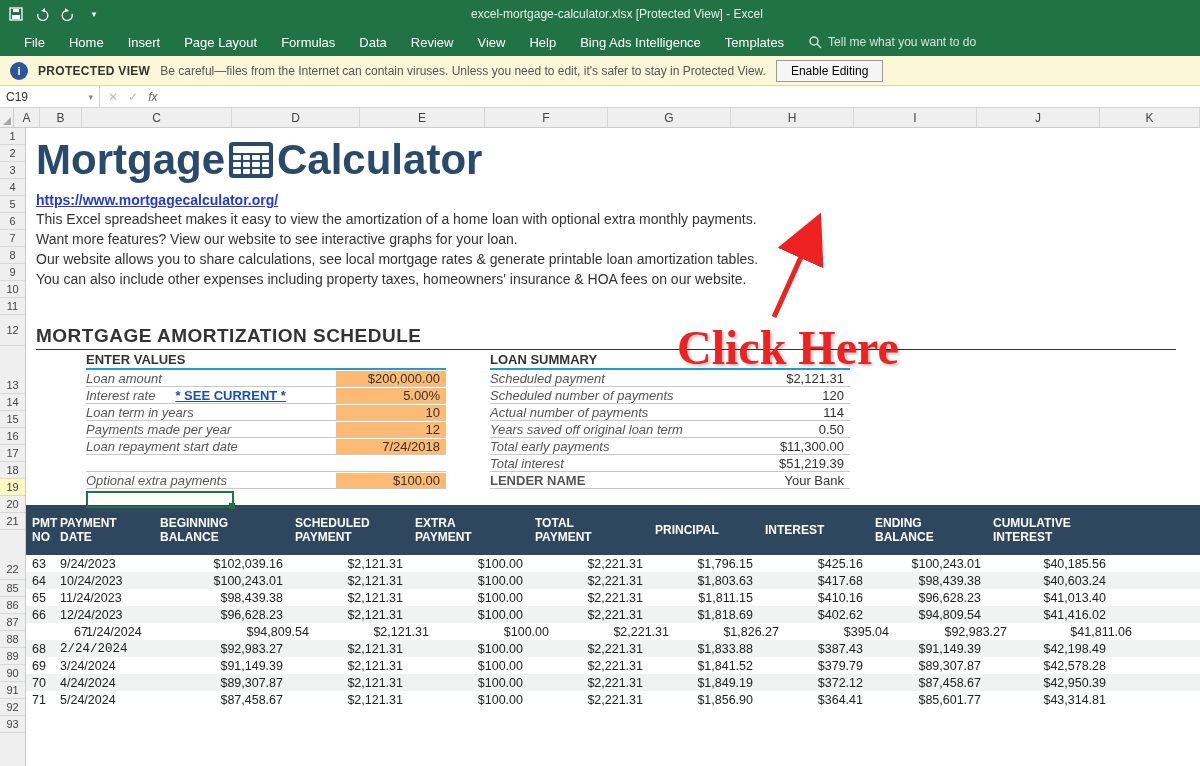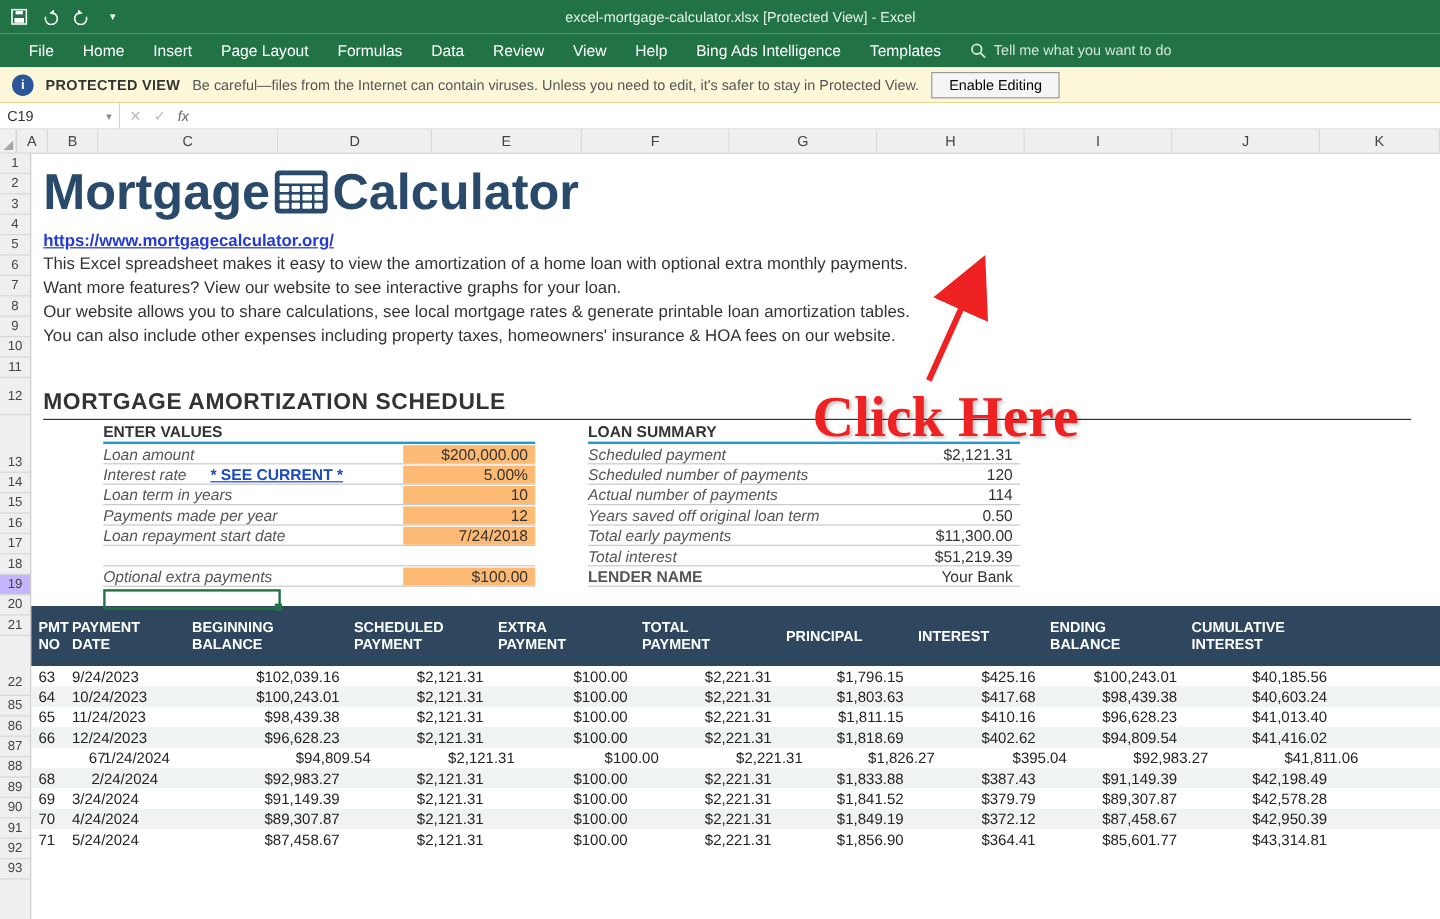--- a/index.html
+++ b/index.html
@@ -22,21 +22,21 @@
 .name-box::after{content:"▾";position:absolute;right:6px;font-size:9px;color:#888}
 .fx-area{display:flex;align-items:center;height:100%;padding:0 8px;gap:10px;color:#999;font-size:12px}
 .fx-area .fx{font-style:italic;color:#666}
 .col-headers{display:flex;height:20px;background:#f0f0f0;border-bottom:1px solid #ccc}
 .corner{width:26px;border-right:1px solid #ccc;background:#f0f0f0;position:relative}
 .corner::after{content:"";position:absolute;right:2px;bottom:2px;width:0;height:0;border-left:8px solid transparent;border-bottom:8px solid #a5a5a5}
 .ch{border-right:1px solid #d8d8d8;text-align:center;font-size:12px;line-height:20px;color:#444;background:#efefef}
 .sheet-area{display:flex;height:calc(766px - 28px - 28px - 30px - 22px - 20px)}
 .row-headers{width:26px;background:#efefef;border-right:1px solid #ccc}
 .rh{height:17px;border-bottom:1px solid #d8d8d8;text-align:center;font-size:11px;line-height:17px;color:#444}
-.rh.sel{background:#c4b5fd}
+.rh.sel{background:#fef9c3}
 .content{flex:1;position:relative;overflow:hidden}
 .row1{height:221px;padding:4px 0 0 10px}
 .logo{display:flex;align-items:center;font-size:42px;font-weight:bold;color:#2a4a6c;margin-top:4px}
 .logo .calc-icon{display:inline-flex;width:44px;height:36px;background:#2a4a6c;border-radius:4px;margin:0 4px;padding:4px;flex-direction:column;gap:2px}
 .logo .calc-icon .scr{background:#fff;height:8px;border-radius:1px}
 .logo .calc-icon .btns{display:flex;gap:2px}
 .logo .calc-icon .btns>div{flex:1;height:5px;background:#fff;border-radius:1px}
 .link{color:#2339d9;text-decoration:underline;font-size:14px;font-weight:bold;margin-top:8px;display:inline-block}
 .desc{font-size:14px;color:#333;line-height:18px;margin-top:2px}
 .sched-title{font-size:19px;font-weight:600;color:#333;letter-spacing:0.5px;margin:18px 0 4px 10px;border-bottom:1.5px solid #333;padding-bottom:2px;width:1140px}
@@ -366,21 +366,21 @@
           <div class="c-d">$2,121.31</div>
           <div class="c-e">$100.00</div>
           <div class="c-f">$2,221.31</div>
           <div class="c-g">$1,826.27</div>
           <div class="c-h">$395.04</div>
           <div class="c-i">$92,983.27</div>
           <div class="c-j">$41,811.06</div>
         </div>
         <div class="tbl-row">
           <div class="c-a" style="text-align: left;">68</div>
-          <div class="c-b" style="text-align: center;">2/24/2024</div>
+          <div class="c-b" style="text-align: left; font-family: Liberation Mono, monospace;">2/24/2024</div>
           <div class="c-c">$92,983.27</div>
           <div class="c-d">$2,121.31</div>
           <div class="c-e">$100.00</div>
           <div class="c-f">$2,221.31</div>
           <div class="c-g">$1,833.88</div>
           <div class="c-h">$387.43</div>
           <div class="c-i">$91,149.39</div>
           <div class="c-j">$42,198.49</div>
         </div>
         <div class="tbl-row">

